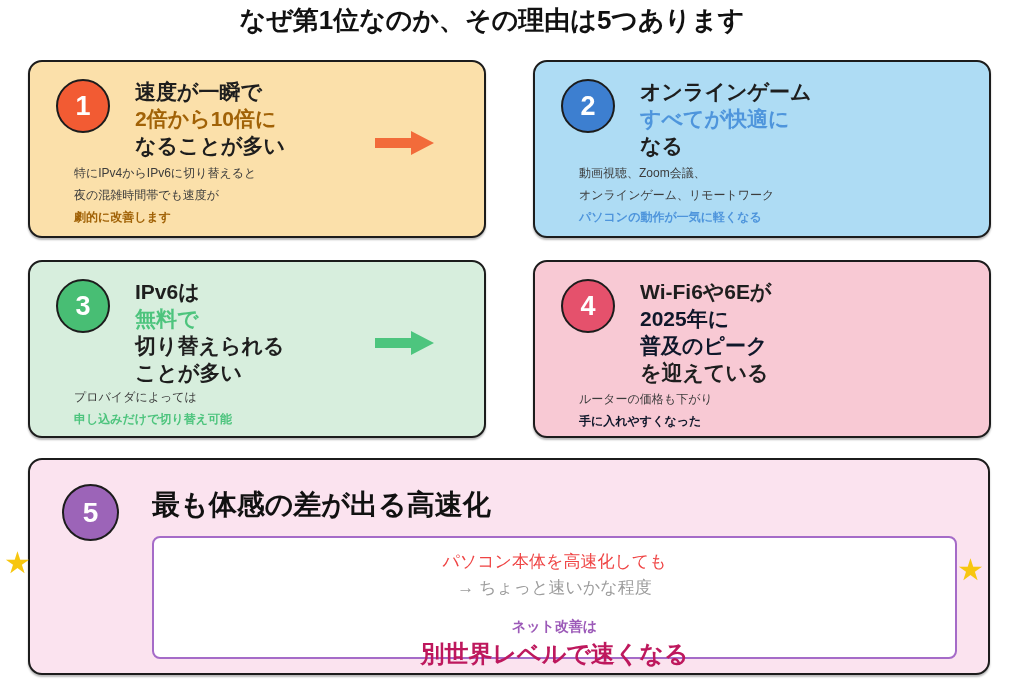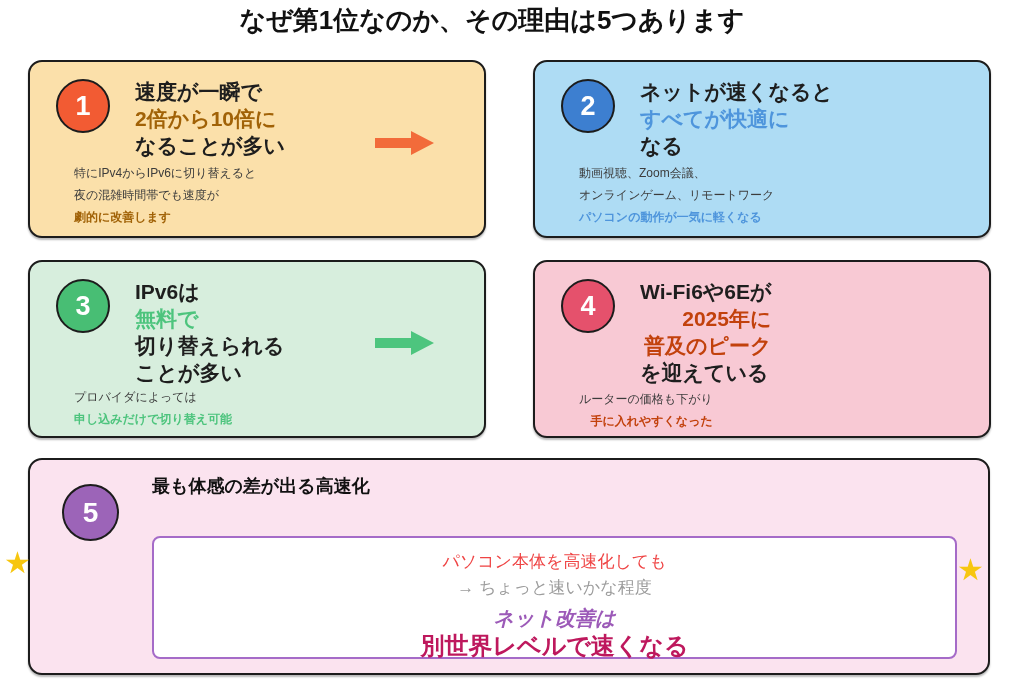--- a/index.html
+++ b/index.html
@@ -28,38 +28,38 @@
   .card1 .badge{background:#F25B33;}
   .card2 .badge{background:#3D7FD0;}
   .card3 .badge{background:#48BE74;}
   .card4 .badge{background:#E5516C;}
   .card5 .badge{left:32px;top:24px;width:57px;height:57px;background:#9C64B8;font-size:28px;}
   .heading{position:absolute;left:105px;top:16px;font-size:21px;line-height:27px;font-weight:bold;color:#1e1e1e;}
   .hl{display:block;}
   .card1 .accent{color:#a16207;}
   .card2 .accent{color:#4E95DC;}
   .card3 .accent{color:#4DC47D;}
-  .card4 .accent{color:#c2410c;text-align:right;}
+  .card4 .accent{color:#0f172a;}
   .body{position:absolute;left:44px;font-size:12px;line-height:22px;color:#3c3c3c;}
   .card1 .body,.card2 .body{top:100px;}
   .card3 .body{top:124px;}
   .card4 .body{top:126px;}
   .bl{display:block;}
   .body .accent{font-weight:bold;}
   .arrow{position:absolute;left:345px;top:69px;}
   .card1 .arrow polygon{fill:#F26B3A;}
   .card3 .arrow polygon{fill:#4DC57E;}
-  .heading5{position:absolute;left:122px;top:14px;font-size:18px;font-weight:bold;color:#111;}
+  .heading5{position:absolute;left:122px;top:26px;font-size:28px;font-weight:bold;color:#111;}
   .box{
     position:absolute;left:122px;top:76px;width:805px;height:123px;background:#ffffff;
     border:2px solid #A56BC8;border-radius:8px;box-sizing:border-box;text-align:center;
   }
   .box-line1{margin-top:12px;font-size:17px;line-height:24px;color:#ef4444;}
   .box-line2{margin-top:2px;font-size:17px;line-height:24px;color:#9c9c9c;}
-  .box-line3{margin-top:5px;font-size:20px;line-height:27px;font-weight:bold;color:#9C5AB8;font-style:italic;}
+  .box-line3{margin-top:13px;font-size:14px;line-height:27px;font-weight:bold;color:#9C5AB8;}
   .box-line4{font-size:24px;line-height:27px;font-weight:bold;color:#be185d;}
   .star{position:absolute;color:#F7C60F;font-size:30px;line-height:30px;}
   .star-left{left:4px;top:548px;}
   .star-right{left:957px;top:555px;}
 </style>
 </head>
 <body>
 
 <div class="page">
 
@@ -78,21 +78,21 @@
     <div class="body">
       <span class="bl">特にIPv4からIPv6に切り替えると</span>
       <span class="bl">夜の混雑時間帯でも速度が</span>
       <span class="bl accent">劇的に改善します</span>
     </div>
   </section>
 
   <section class="card card2">
     <div class="badge">2</div>
     <div class="heading">
-      <span class="hl">ネットが速くなると</span>
+      <span class="hl">オンラインゲーム</span>
       <span class="hl accent">すべてが快適に</span>
       <span class="hl">なる</span>
     </div>
     <div class="body">
       <span class="bl">動画視聴、Zoom会議、</span>
       <span class="bl">オンラインゲーム、リモートワーク</span>
       <span class="bl accent">パソコンの動作が一気に軽くなる</span>
     </div>
   </section>
 

